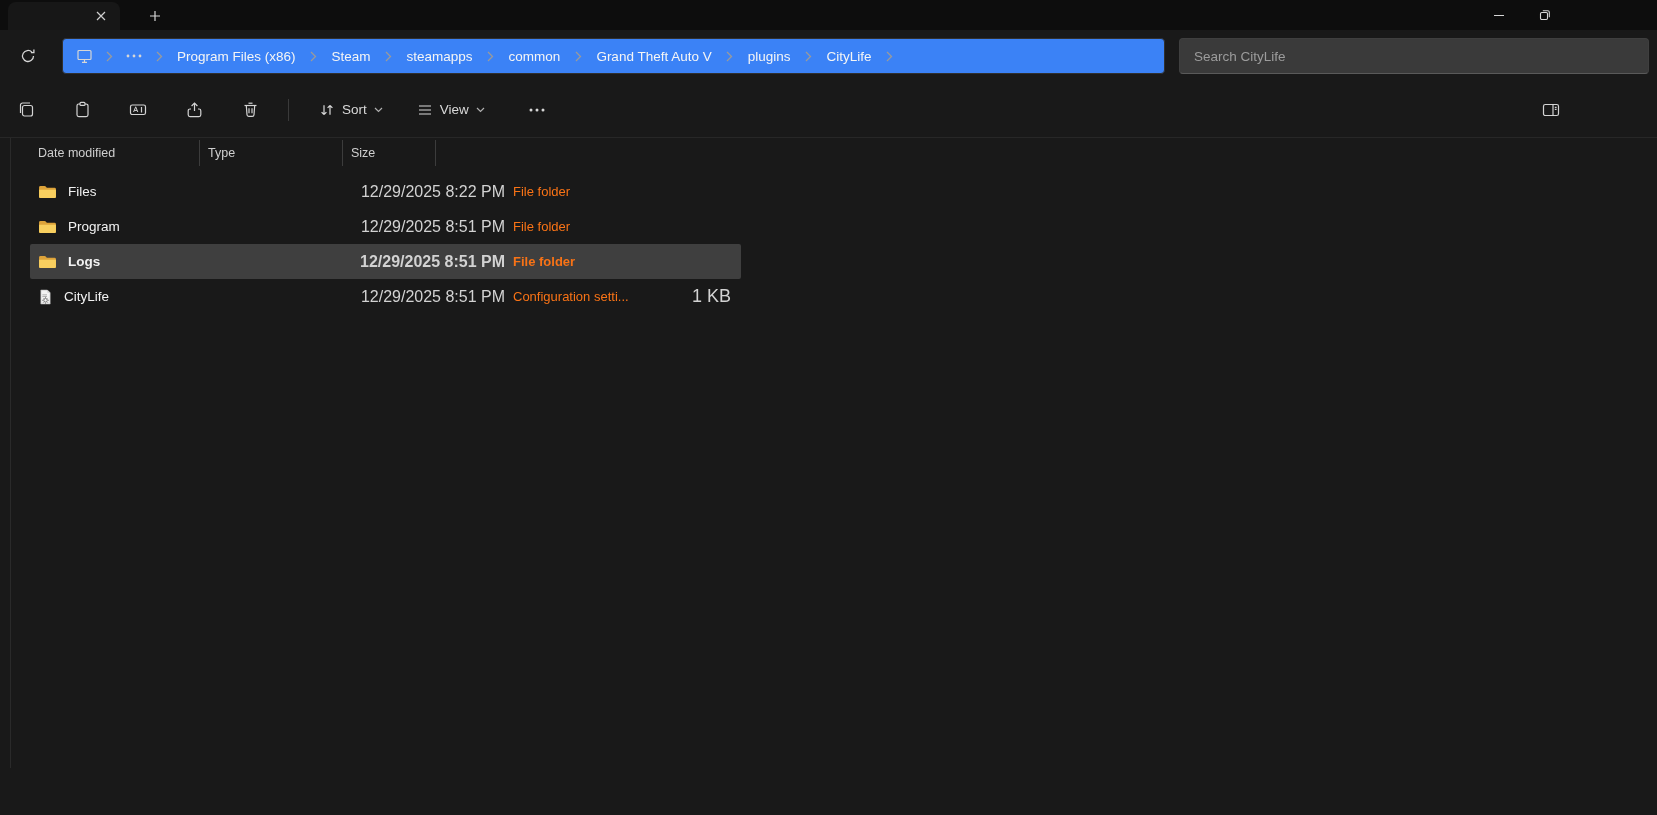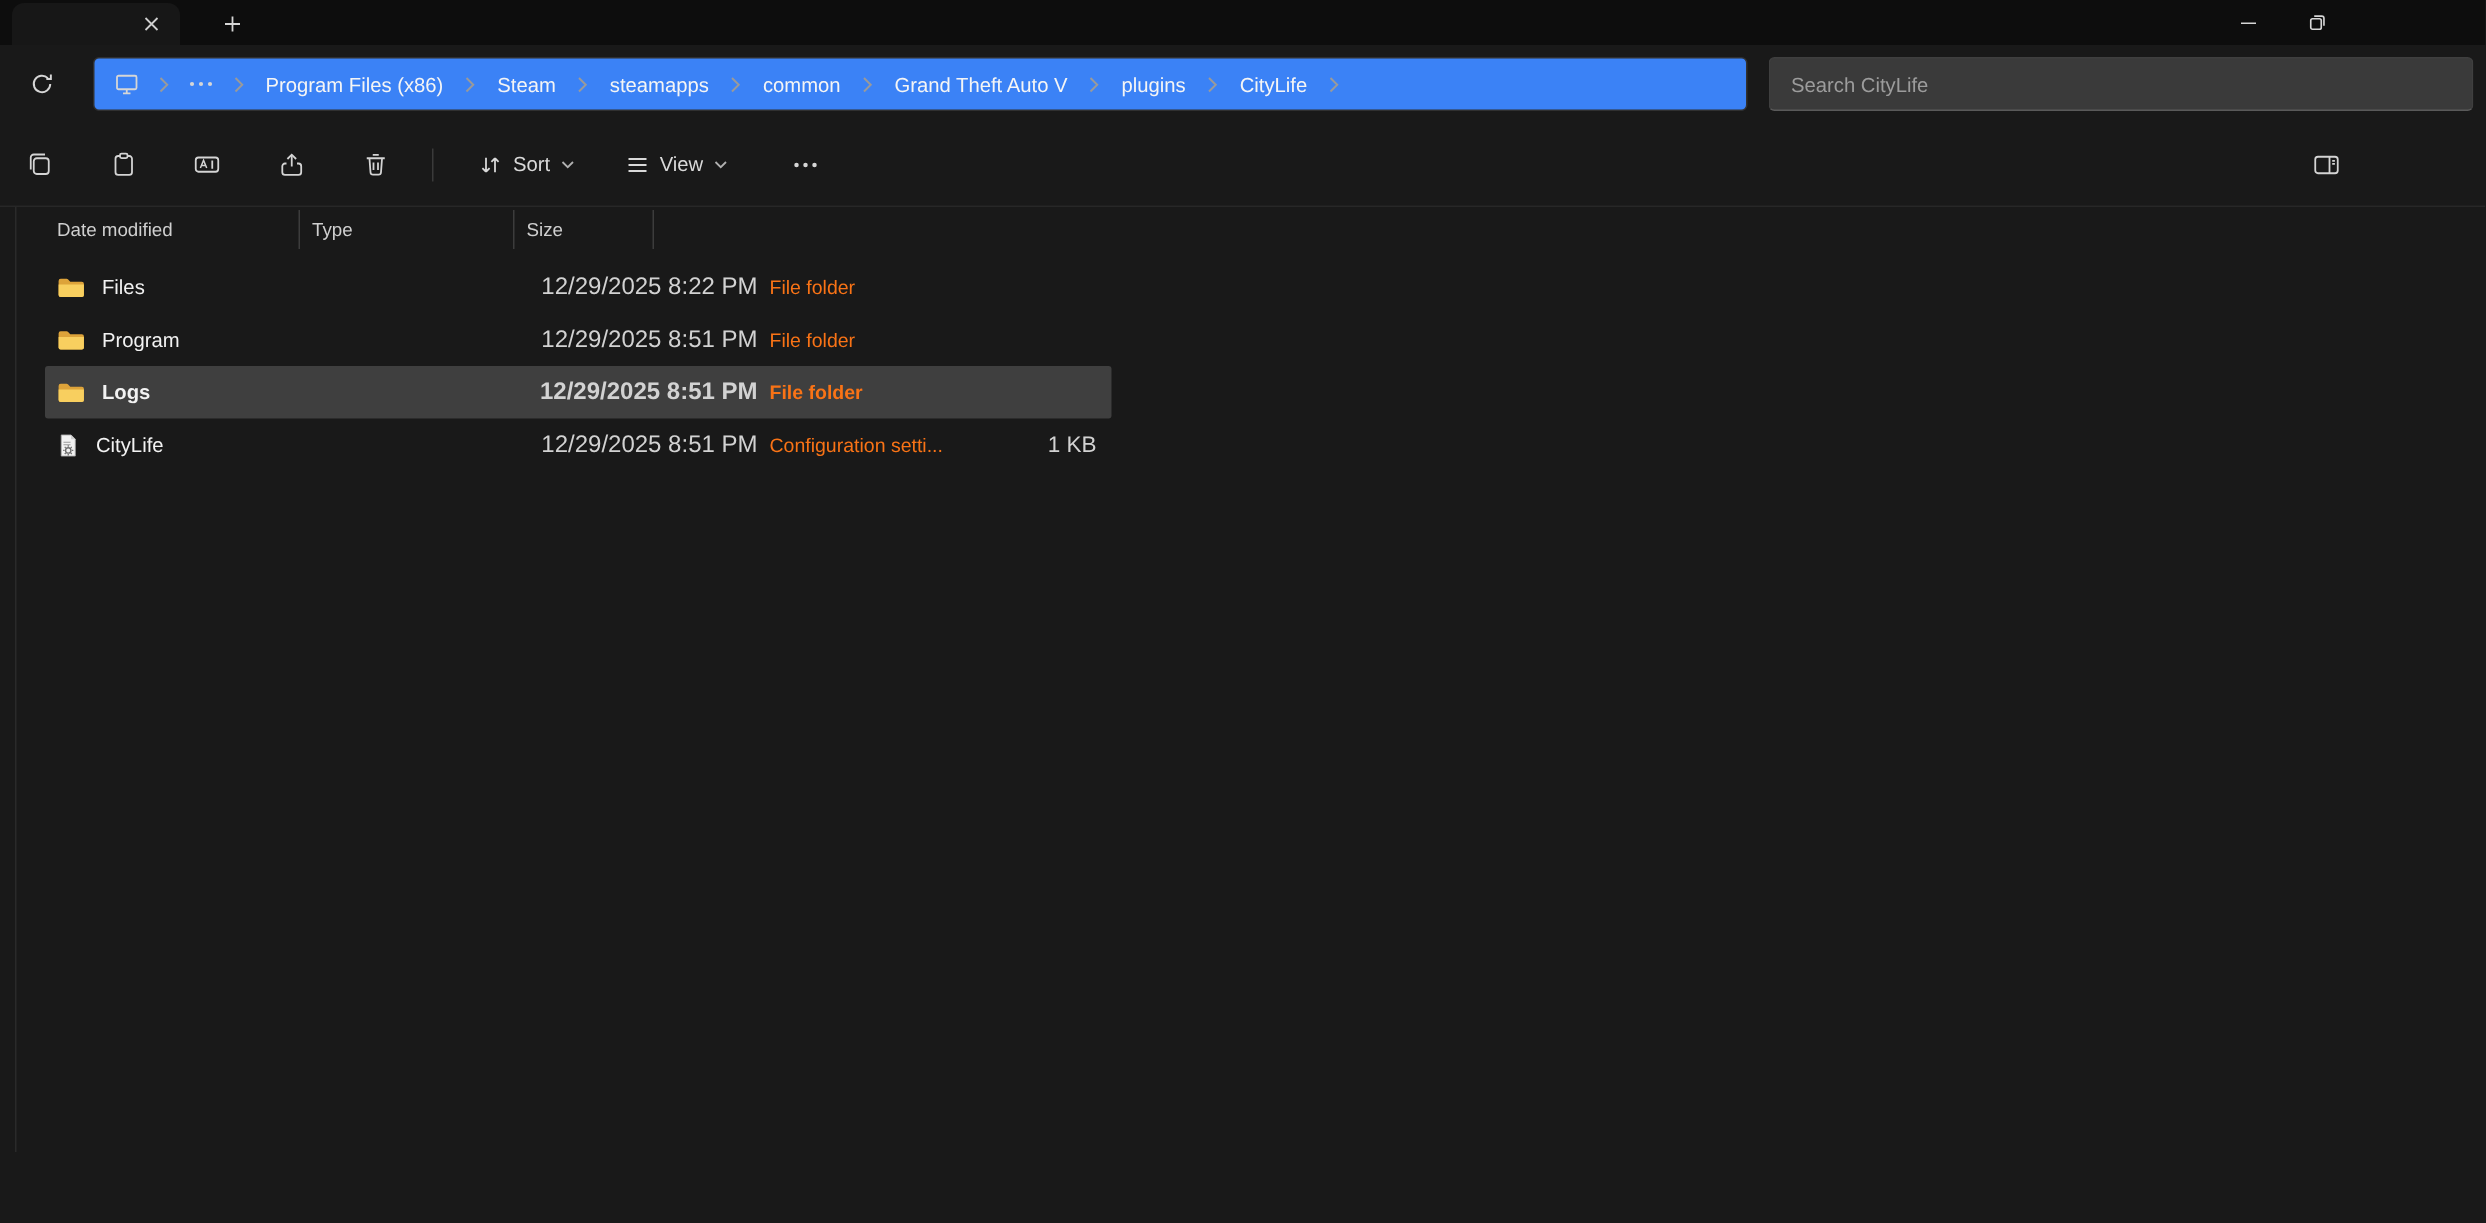--- a/index.html
+++ b/index.html
@@ -150,21 +150,21 @@
     display:flex; align-items:center; height:35px;
     border-radius:2px; cursor:pointer; font-size:13.5px;
   }
   .row.selected { background:#3f3f3f;font-weight:bold; }
   .cell-name {
     width:305px; display:flex; align-items:center; gap:11px;
     padding-left:8px; color:#f2f2f2; overflow:hidden;
   }
   .cell-date { width:170px; padding-left:8px; color:#d2d2d2; font-size:16px;text-align:right; }
   .cell-type { width:143px; padding-left:8px; color:#f97316; font-size:13px; white-space:nowrap; overflow:hidden; }
-  .cell-size { width:93px; padding-right:10px; color:#d2d2d2; font-size:15px; text-align:right; }
+  .cell-size { width:93px; padding-right:10px; color:#d2d2d2; font-size:18px; text-align:right; }
   .file-icon { flex:0 0 auto; display:flex; align-items:center; }
 </style>
 </head>
 <body>
 
 <div class="tab-strip">
   <div class="tab">
     <span></span>
     <span class="tab-close">
       <svg width="10" height="10" viewBox="0 0 10 10" fill="none" stroke="#cfcfcf" stroke-width="1.2">

